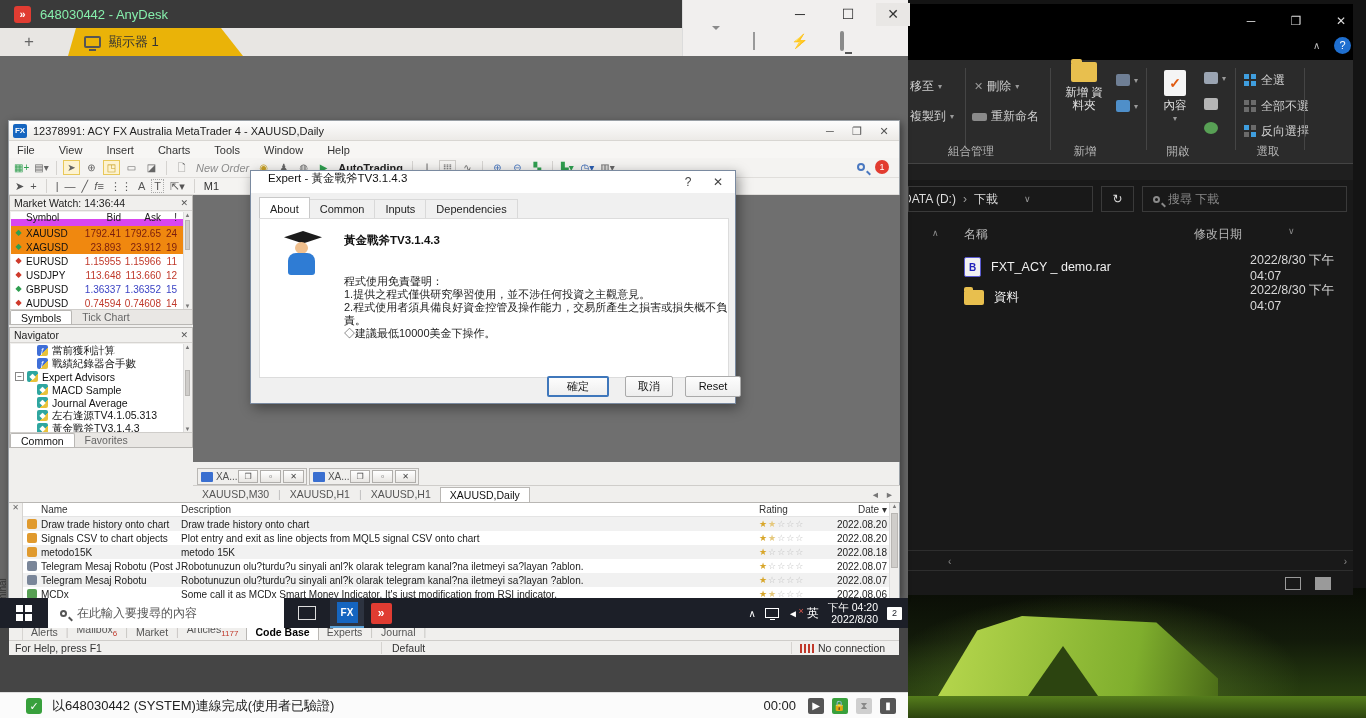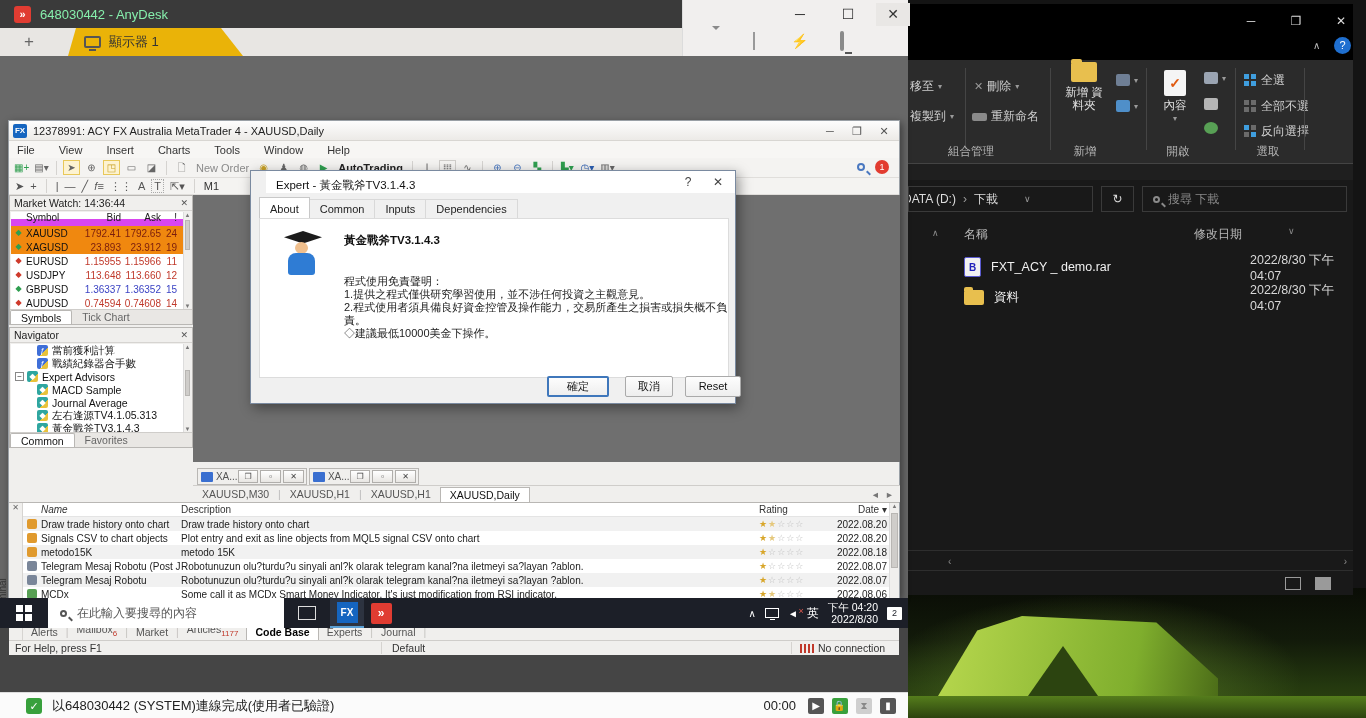--- a/index.html
+++ b/index.html
@@ -72,21 +72,21 @@
   .ptab.on{background:#fff;color:#111;border:1px solid #b9b7b4;border-bottom:none;border-radius:2px 2px 0 0;}
   .nav{left:0;top:206px;width:184px;height:121px;}
   .nav-body{position:absolute;left:1px;top:16px;right:9px;bottom:15px;background:#fff;overflow:hidden;}
   .nitem{display:flex;align-items:center;height:13px;font-size:10.5px;color:#111;white-space:nowrap;}
   .nico{width:11px;height:11px;border-radius:2px;margin-right:4px;flex:none;font-size:8px;line-height:11px;text-align:center;color:#fff;}
   [data-icon="script"] .nico{background:linear-gradient(135deg,#3f6fd8 60%,#e8c23a 60%);}
   [data-icon="experts"] .nico,[data-icon="ea"] .nico{background:linear-gradient(135deg,#2fa6a0 60%,#e8c23a 60%);}
   .exp-box{width:9px;height:9px;border:1px solid #888;background:#fff;color:#333;font-size:8px;line-height:7px;text-align:center;margin-right:3px;flex:none;}
   
   .dlg{left:250px;top:114px;width:486px;height:234px;background:#f0f0f0;border:1px solid #7a8aa0;box-shadow:3px 4px 12px rgba(0,0,0,.4);}
-  .dlg-title{height:22px;background:#fff;display:flex;align-items:flex-end;padding-left:10px;font-size:11.5px;color:#111;margin-left:15px;}
+  .dlg-title{height:22px;background:#fff;display:flex;align-items:flex-start;padding-left:17px;font-size:11.5px;color:#111;}
   .dlg-btn{position:absolute;top:0;width:30px;height:22px;text-align:center;line-height:22px;color:#444;font-size:12px;}
   .dlg-tabs{position:absolute;left:8px;top:28px;display:flex;font-size:11px;color:#222;}
   .dtab{padding:3px 10px;border:1px solid #d9d9d9;border-bottom:none;background:#f0f0f0;margin-right:-1px;}
   .dtab.on{background:#fff;position:relative;top:-2px;padding-top:5px;border-color:#c8c8c8;}
   .dlg-page{position:absolute;left:8px;top:47px;width:470px;height:160px;background:#fff;border:1px solid #dcdcdc;}
   .grad{position:absolute;left:22px;top:12px;width:42px;height:48px;}
   .grad .cap{position:absolute;left:2px;top:0;width:38px;height:14px;background:#1c1c1c;clip-path:polygon(50% 0,100% 45%,50% 90%,0 45%);}
   .grad .head{position:absolute;left:13px;top:11px;width:13px;height:12px;background:#f0bf8d;border-radius:50%;}
   .grad .body{position:absolute;left:6px;top:22px;width:27px;height:22px;background:#2f7cd4;border-radius:8px 8px 3px 3px;}
   .dlg-head{position:absolute;left:84px;top:14px;font-weight:bold;font-size:11.5px;color:#111;}
@@ -384,21 +384,21 @@
           <span class="tico" style="color:#2f9e4f;">▦+</span>
           <span class="tico">▤▾</span>
           <span class="tsep"></span>
           <span class="tico hl">➤</span>
           <span class="tico">⊕</span>
           <span class="tico hl" style="color:#c9a227;">◳</span>
           <span class="tico">▭</span>
           <span class="tico">◪</span>
           <span class="tsep"></span>
           <span class="tico">🗋</span>
-          <span class="tb-label" style="color:#8a8a8a;">New Order</span>
+          <span class="tb-label" style="color:#8a8a8a;font-style:italic;">New Order</span>
           <span class="tico" style="color:#c9a227;">◉</span>
           <span class="tico">♟</span>
           <span class="tico">◍</span>
           <span class="tico" style="color:#2f9e4f;">▶</span>
           <span class="tb-label" style="font-weight:bold;color:#222;">AutoTrading</span>
           <span class="tsep"></span>
           <span class="tico">𝍩</span>
           <span class="tico" style="border:1px solid #cfcdca;">𝍖</span>
           <span class="tico">∿</span>
           <span class="tsep"></span>
@@ -571,21 +571,21 @@
           <span class="a" style="right:8px;color:#777;">▸</span>
         </div>
 
         <div class="a term">
           <div class="term-strip">
             <span style="display:block;text-align:center;color:#666;font-size:8px;">✕</span>
             <span class="term-vlabel">Terminal</span>
           </div>
           <div class="a" style="left:14px;top:0;right:10px;">
             <div class="cb-hrow">
-              <span style="padding-left:18px;font-style:italic;">Name</span>
+              <span style="padding-left:18px;">Name</span>
               <span>Description</span>
               <span>Rating</span>
               <span class="cb-date"><span>Date</span> ▾</span>
             </div>
             <div class="cbrow" data-icon="script">
               <span class="cb-name">
                   <span class="cbico"></span>
                   <span>Draw trade history onto chart</span>
                 </span>
               <span class="cb-desc">Draw trade history onto chart</span>

